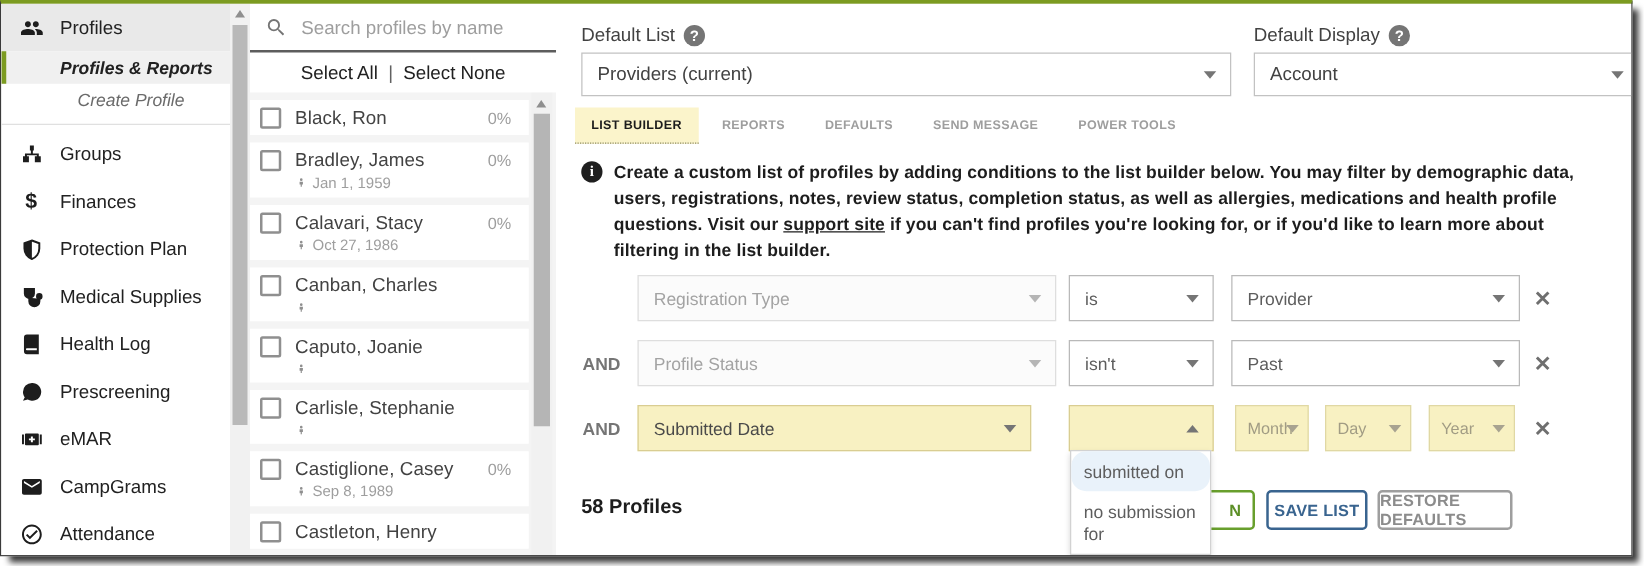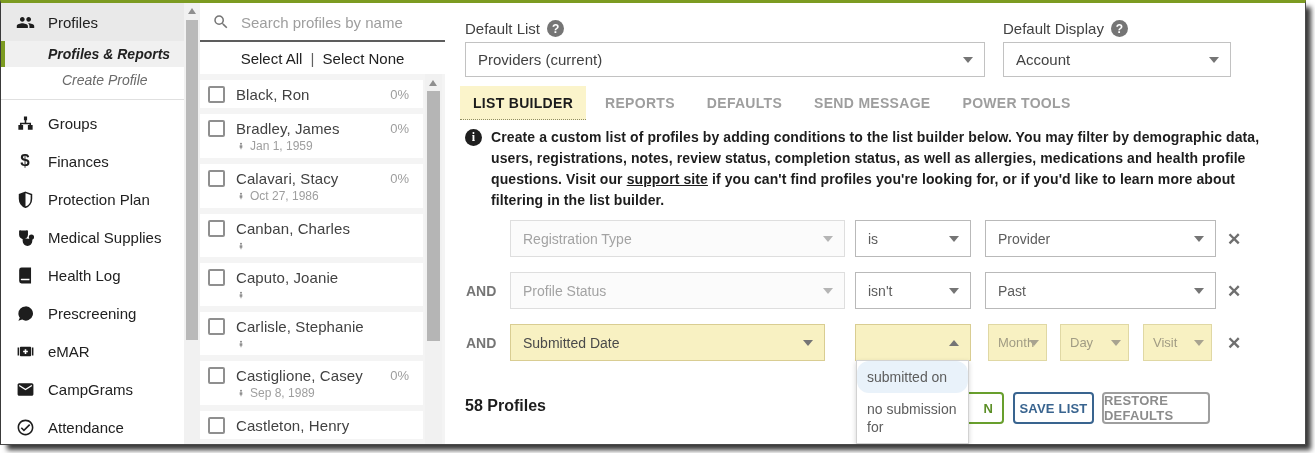--- a/index.html
+++ b/index.html
@@ -69,21 +69,21 @@
   .sel.hdr { height:35px; font-size:15px; color:#424242; border-color:#c2c2c2; }
   .sel.dim { background:#fbfbfb; border-color:#dedede; color:#a3a3a3; }
   .sel.dim .caret { border-top-color:#b5b5b5; }
   .sel.yellow { background:#f8f1c2; border-color:#d9cd92; color:#4a4a4a; }
   .sel.yellow.dim2 { color:#a19c84; border-color:#e0d8a4; }
   .sel.yellow.dim2 .caret { border-top-color:#a8a390; }
   .sel.small { padding:0 20px 0 9px; font-size:13px; }
   .sel.small .caret { right:7px; }
 
   .tabs { position:absolute; top:83px; left:15px; display:flex; }
-  .tab { padding:9px 13px 8px 13px; font-size:14px; font-weight:700; color:#9e9e9e;
+  .tab { padding:9px 13px 8px 13px; font-size:10px; font-weight:700; color:#9e9e9e;
          letter-spacing:.3px; margin-right:6px; cursor:pointer; }
   .tab.active { background:#fbf4cb; color:#1c1c1c; border-bottom:1px dotted #8f8d62; }
 
   .info { position:absolute; top:124px; left:20px; width:822px; display:flex; gap:9px; }
   .iicon { width:17px; height:17px; flex:0 0 17px; border-radius:50%; background:#1f1f1f; color:#fff;
            font-size:12px; font-weight:700; font-family:"Liberation Serif", serif;
            display:inline-flex; align-items:center; justify-content:center; margin-top:2px; }
   .itext { font-size:14px; font-weight:700; color:#1d1d1d; line-height:21px; letter-spacing:.1px; }
   .itext a { color:#1d1d1d; text-decoration:underline; cursor:pointer; }
 
@@ -334,21 +334,21 @@
     </div>
     <div class="sel hdr" style="left:20px; top:39px; width:520px;">
       <span>Providers (current)</span>
         <span class="caret"></span>
     </div>
 
     <div class="flabel" style="left:558px; top:17px;">
       <span>Default Display</span>
       <span class="qicon">?</span>
     </div>
-    <div class="sel hdr" style="left:558px; top:39px; width:228px;text-align:center;">
+    <div class="sel hdr" style="left:558px; top:39px; width:308px;text-align:center;">
       <span>Account</span>
         <span class="caret"></span>
     </div>
 
     <div class="tabs">
       <div class="tab active">LIST BUILDER</div>
       <div class="tab">REPORTS</div>
       <div class="tab">DEFAULTS</div>
       <div class="tab">SEND MESSAGE</div>
       <div class="tab">POWER TOOLS</div>
@@ -399,21 +399,21 @@
     </div>
     <div class="sel yellow dim2 small" style="left:543px; top:321px; width:59px; height:37px;">
       <span>Month</span>
         <span class="caret"></span>
     </div>
     <div class="sel yellow dim2 small" style="left:615px; top:321px; width:69px; height:37px;">
       <span>Day</span>
         <span class="caret"></span>
     </div>
     <div class="sel yellow dim2 small" style="left:698px; top:321px; width:69px; height:37px;">
-      <span>Visit</span>
+      <span>Year</span>
         <span class="caret"></span>
     </div>
     <span class="xbtn" style="top:332px;">✕</span>
 
     <div class="dd">
       <div class="opt hl">submitted on</div>
       <div class="opt">no submission for</div>
     </div>
 
     <div class="count">58 Profiles</div>

